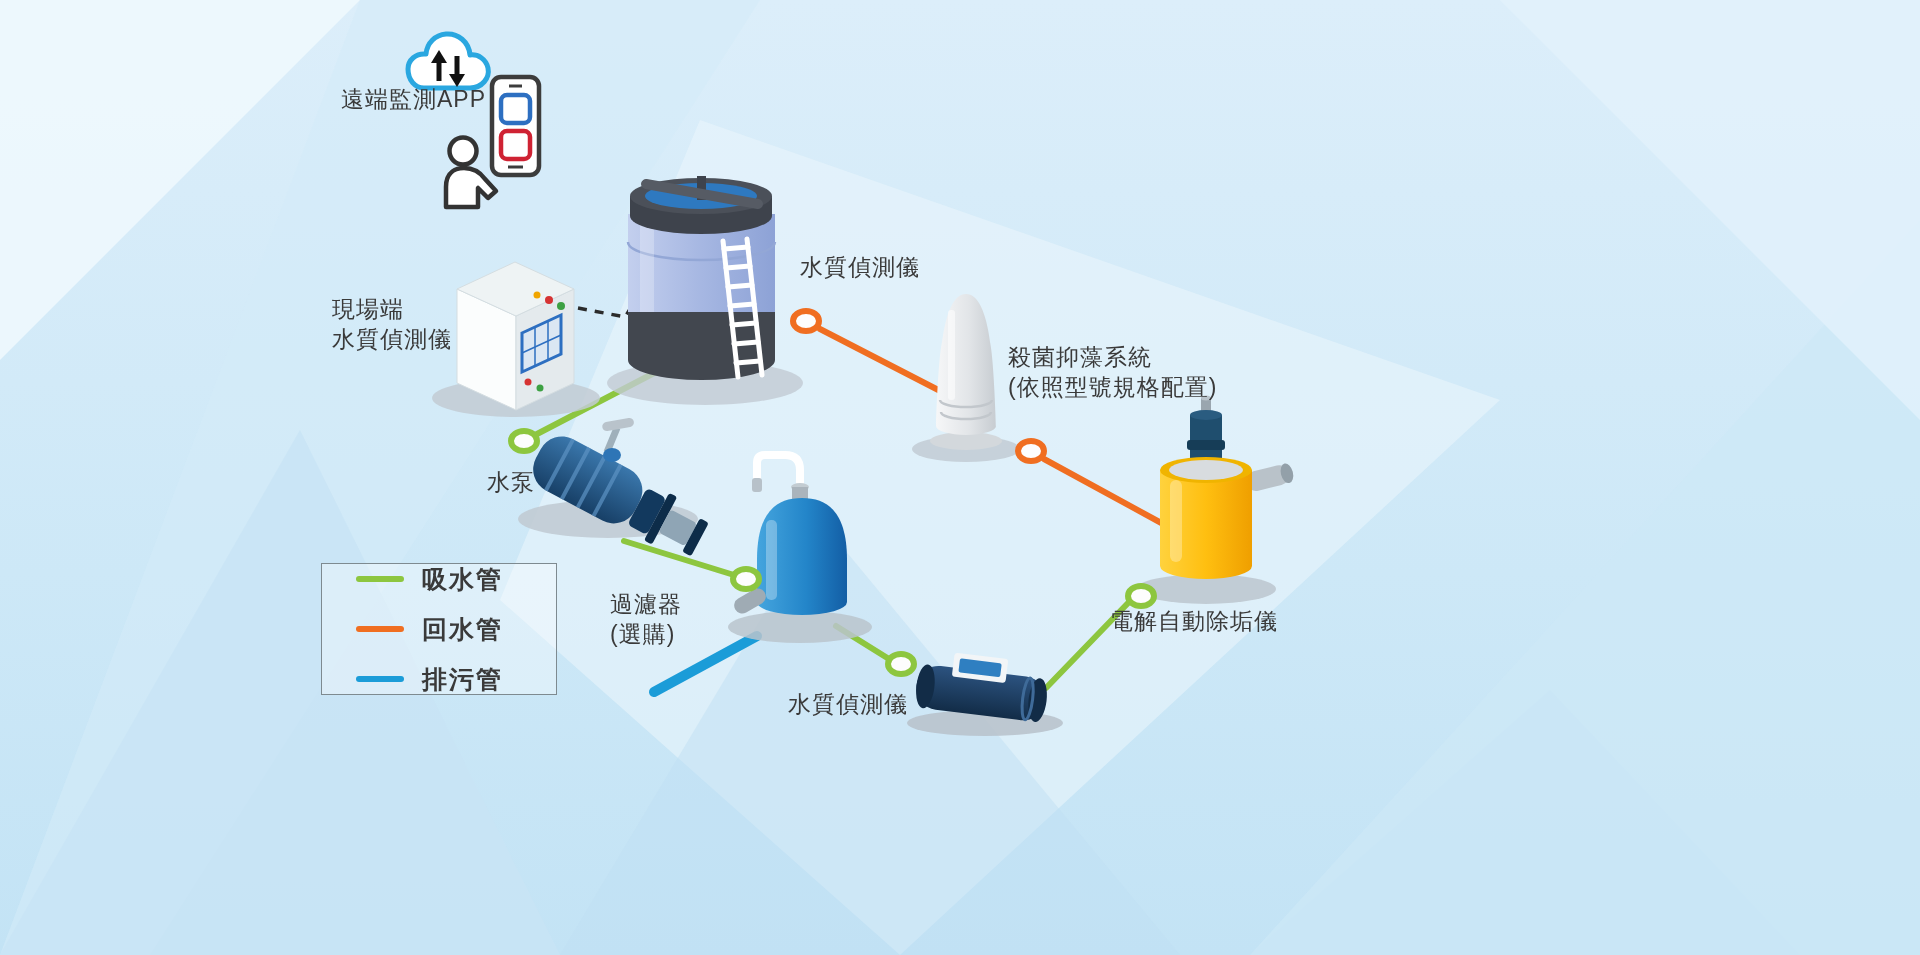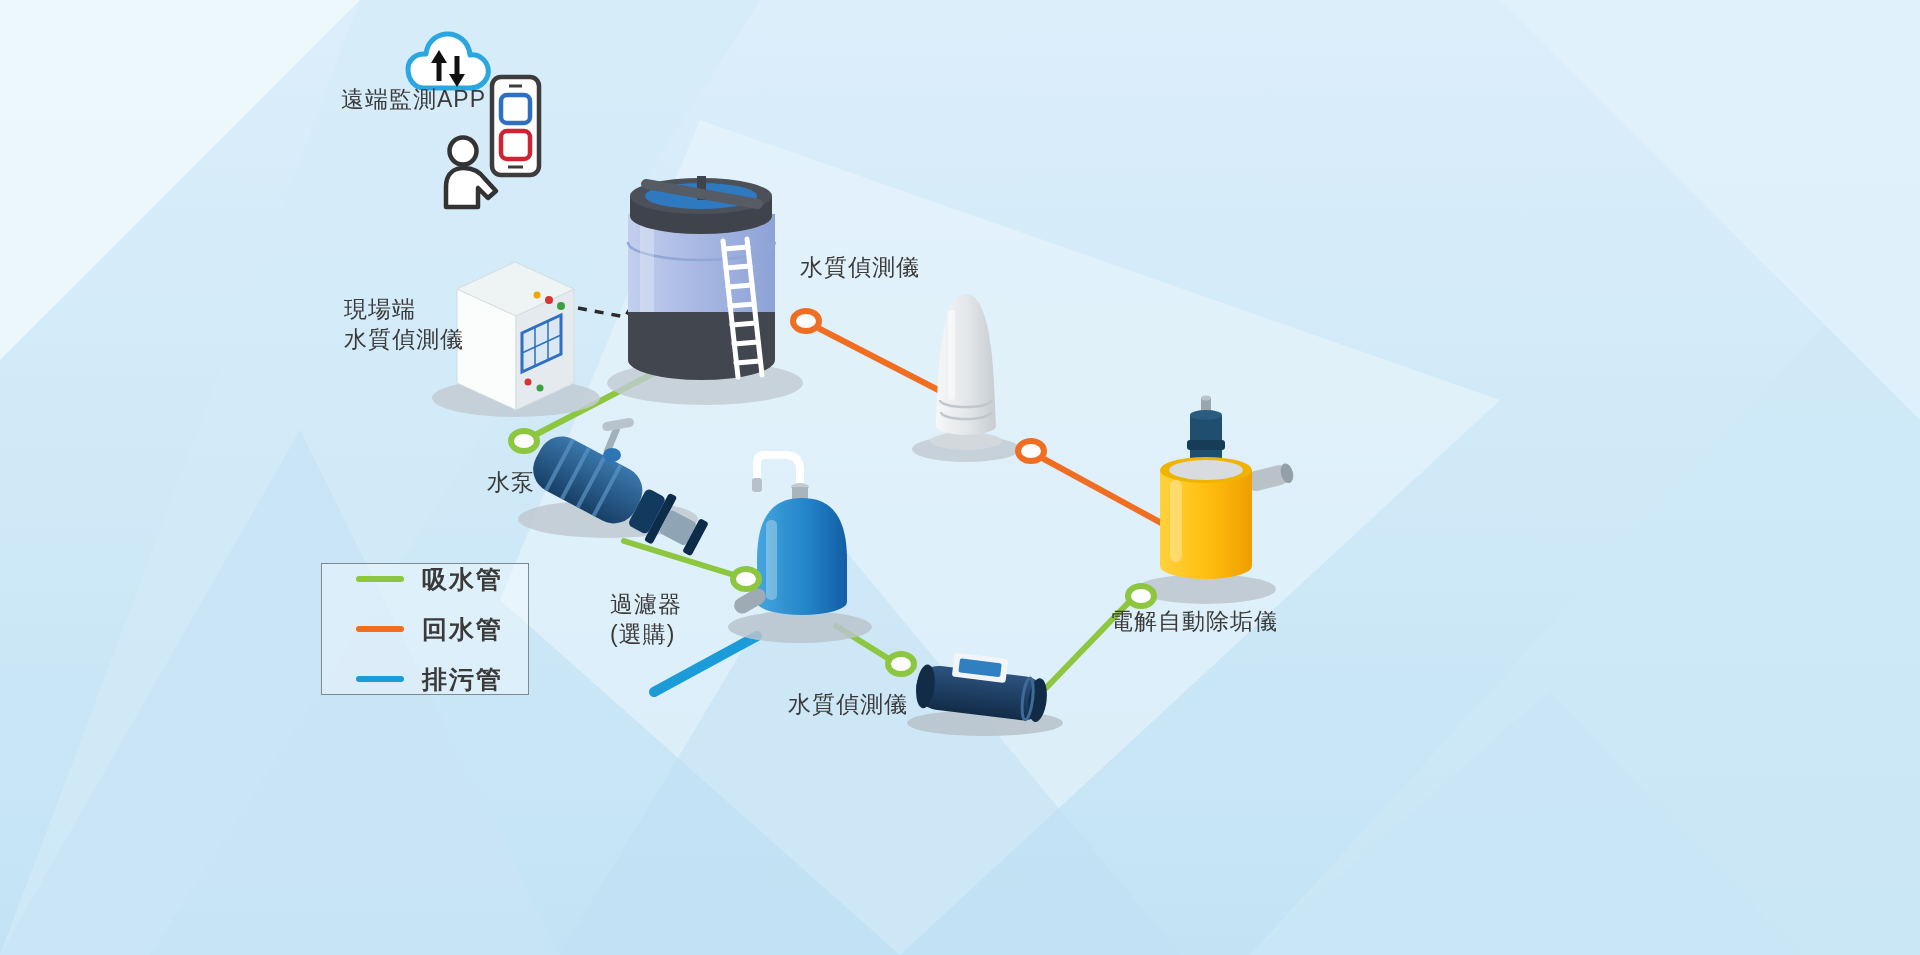--- a/index.html
+++ b/index.html
@@ -2,21 +2,21 @@
 <html><head>
 <meta charset="utf-8">
 <style>
   html,body{margin:0;padding:0;}
   body{font-family:"Liberation Sans","DejaVu Sans",sans-serif;}
   .stage{position:relative;width:1920px;height:955px;overflow:hidden;
          background:linear-gradient(180deg,#dcEEfa 0%,#cde8f7 60%,#c3e3f5 100%);}
   svg.canvas{position:absolute;inset:0;}
   .lbl{position:absolute;font-size:23px;line-height:30px;color:#3a3a3a;
        white-space:nowrap;letter-spacing:1px;}
-  .legend{position:absolute;left:321px;top:563px;width:208px;height:132px;
+  .legend{position:absolute;left:321px;top:563px;width:236px;height:132px;
           border:1.5px solid #7e8a90;background:rgba(255,255,255,0.35);
           display:flex;flex-direction:column;justify-content:center;gap:17px;
           padding-left:34px;box-sizing:border-box;}
   .legend-row{display:flex;align-items:center;gap:18px;}
   .legend-line{display:inline-block;width:48px;height:6px;border-radius:3px;}
   .legend-label{font-size:25px;font-weight:700;color:#3a3a3a;letter-spacing:2px;}
   .pipe-green{stroke:#8dc63f;stroke-width:6;fill:none;stroke-linecap:round;}
   .pipe-orange{stroke:#f06e21;stroke-width:6;fill:none;stroke-linecap:round;}
   .pipe-blue{stroke:#1b9cd8;stroke-width:10;fill:none;stroke-linecap:round;}
   .node-green{fill:#fdfdfd;stroke:#8dc63f;stroke-width:6;}
@@ -215,27 +215,31 @@
     </g>
     <g>
       <circle cx="463" cy="151" r="13.5" fill="#ffffff" stroke="#333333" stroke-width="4.5"></circle>
       <path d="M446,207 L446,187 C446,171 457,168 464,168 C473,168 480,172 485,179 L496,191 L488,198 L478,188 L478,207 Z" fill="#ffffff" stroke="#333333" stroke-width="4.5" stroke-linejoin="round"></path>
     </g>
   </g>
 </svg>
 
 <div class="lbl" style="left:341px;top:84px">遠端監測APP</div>
 
-<div class="lbl" style="left:344px;top:294px">
+<div class="lbl" style="left:332px;top:294px">
   <div>現場端</div>
   <div>水質偵測儀</div>
 </div>
 
 <div class="lbl" style="left:800px;top:252px">水質偵測儀</div>
 
+<div class="lbl" style="left:1008px;top:342px">
+  <div>殺菌抑藻系統</div>
+  <div>(依照型號規格配置)</div>
+</div>
 
 <div class="lbl" style="left:487px;top:467px">水泵</div>
 
 <div class="lbl" style="left:610px;top:589px">
   <div>過濾器</div>
   <div>(選購)</div>
 </div>
 
 <div class="lbl" style="left:788px;top:689px">水質偵測儀</div>
 

